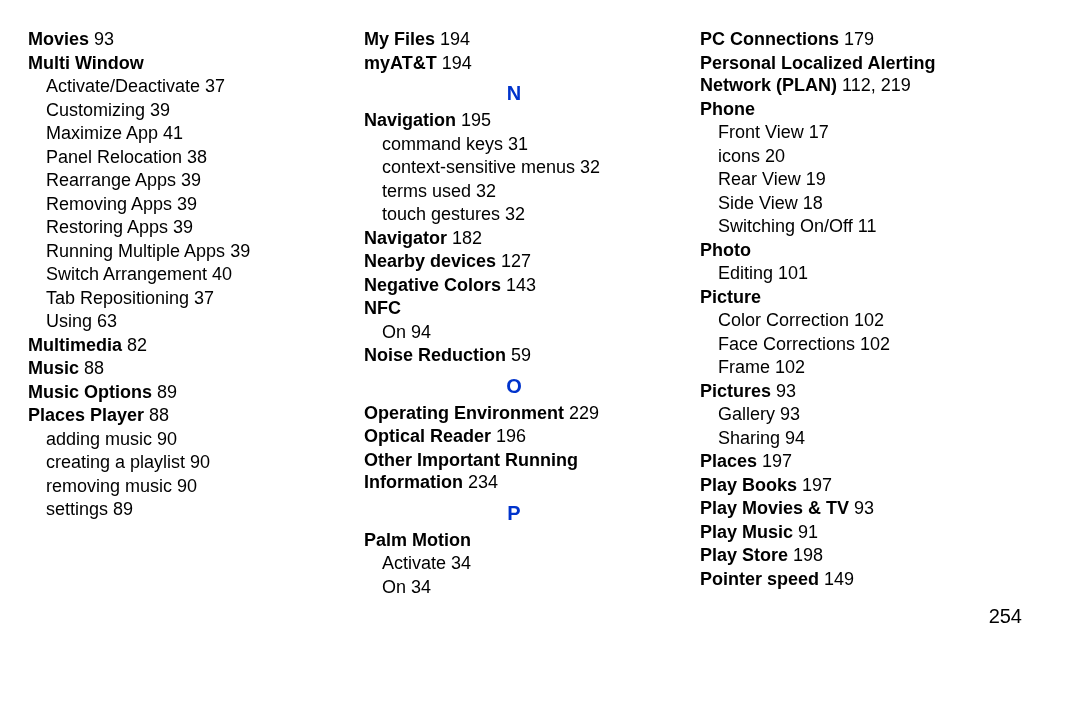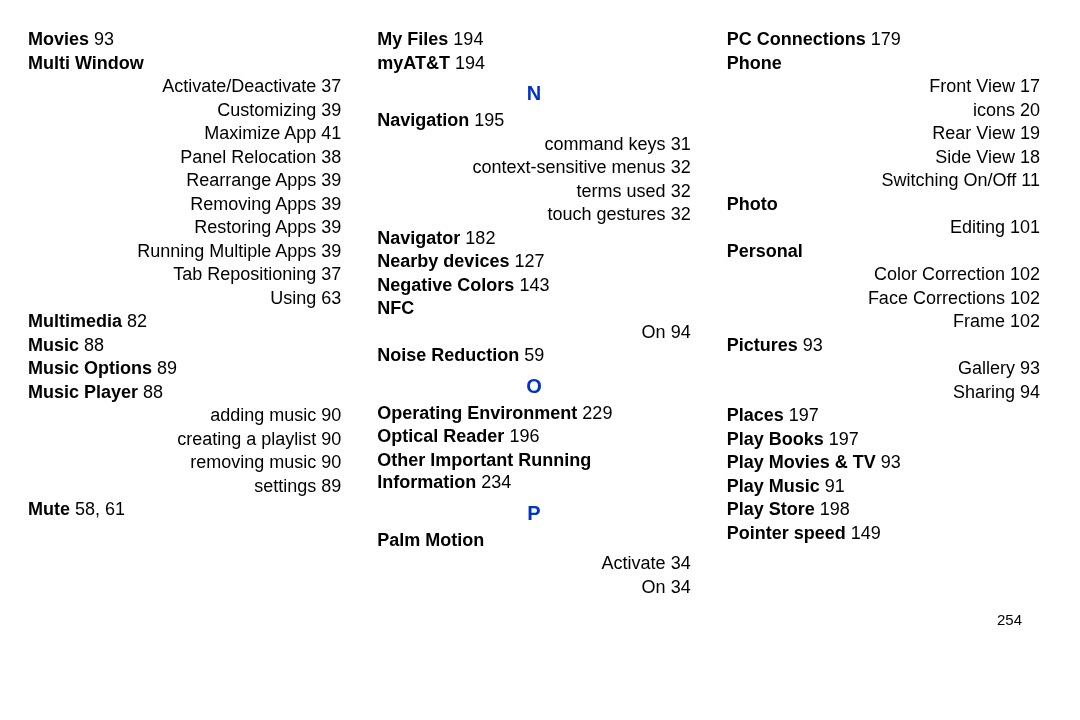--- a/index.html
+++ b/index.html
@@ -10,84 +10,83 @@
     height: 720px;
     font-family: Arial, Helvetica, sans-serif;
     color: #000;
     font-size: 18px;
   }
   .page {
     position: relative;
     width: 1080px;
     height: 648px;
     box-sizing: border-box;
-    padding: 28px 40px 28px 28px;
+    padding: 28px 80px 28px 28px;
   }
   .columns {
     display: flex;
     flex-direction: row;
     gap: 36px;
     height: 640px;
   }
   .col {
     width: 320px;
     display: flex;
     flex-direction: column;
     line-height: 1.25;
   }
   .entry {
     margin-bottom: 1px;
   }
   .entry .label.bold { font-weight: bold; }
   .entry .pages { font-weight: normal; }
   .sub {
     padding-left: 18px;
-    text-align: right;
   }
   .letter {
     color: #0033cc;
     font-weight: bold;
     font-size: 20px;
     text-align: center;
     margin: 6px 0 3px;
   }
   .page-number {
     position: absolute;
     right: 58px;
     bottom: 20px;
-    font-size: 15px;
+    font-size: 20px;
   }
 </style>
 </head>
 <body>
 
 <div class="page">
   <div class="columns" id="columns-root">
       <div class="col">
         <div class="entry"><span class="label bold">Movies</span><span class="pages"> 93</span></div>
         <div class="entry"><span class="label bold">Multi Window</span></div>
         <div class="entry sub"><span class="label">Activate/Deactivate</span><span class="pages"> 37</span></div>
         <div class="entry sub"><span class="label">Customizing</span><span class="pages"> 39</span></div>
         <div class="entry sub"><span class="label">Maximize App</span><span class="pages"> 41</span></div>
         <div class="entry sub"><span class="label">Panel Relocation</span><span class="pages"> 38</span></div>
         <div class="entry sub"><span class="label">Rearrange Apps</span><span class="pages"> 39</span></div>
         <div class="entry sub"><span class="label">Removing Apps</span><span class="pages"> 39</span></div>
         <div class="entry sub"><span class="label">Restoring Apps</span><span class="pages"> 39</span></div>
         <div class="entry sub"><span class="label">Running Multiple Apps</span><span class="pages"> 39</span></div>
+        <div class="entry sub"><span class="label">Switch Arrangement</span><span class="pages"> 40</span></div>
         <div class="entry sub"><span class="label">Tab Repositioning</span><span class="pages"> 37</span></div>
         <div class="entry sub"><span class="label">Using</span><span class="pages"> 63</span></div>
         <div class="entry"><span class="label bold">Multimedia</span><span class="pages"> 82</span></div>
         <div class="entry"><span class="label bold">Music</span><span class="pages"> 88</span></div>
         <div class="entry"><span class="label bold">Music Options</span><span class="pages"> 89</span></div>
-        <div class="entry"><span class="label bold">Music Player</span><span class="pages"> 88</span></div>
+        <div class="entry"><span class="label bold">Places Player</span><span class="pages"> 88</span></div>
         <div class="entry sub"><span class="label">adding music</span><span class="pages"> 90</span></div>
         <div class="entry sub"><span class="label">creating a playlist</span><span class="pages"> 90</span></div>
         <div class="entry sub"><span class="label">removing music</span><span class="pages"> 90</span></div>
         <div class="entry sub"><span class="label">settings</span><span class="pages"> 89</span></div>
-        <div class="entry"><span class="label bold">Mute</span><span class="pages"> 58, 61</span></div>
       </div>
       <div class="col">
         <div class="entry"><span class="label bold">My Files</span><span class="pages"> 194</span></div>
         <div class="entry"><span class="label bold">myAT&amp;T</span><span class="pages"> 194</span></div>
         <div class="letter">N</div>
         <div class="entry"><span class="label bold">Navigation</span><span class="pages"> 195</span></div>
         <div class="entry sub"><span class="label">command keys</span><span class="pages"> 31</span></div>
         <div class="entry sub"><span class="label">context-sensitive menus</span><span class="pages"> 32</span></div>
         <div class="entry sub"><span class="label">terms used</span><span class="pages"> 32</span></div>
         <div class="entry sub"><span class="label">touch gestures</span><span class="pages"> 32</span></div>
@@ -101,29 +100,30 @@
         <div class="entry"><span class="label bold">Operating Environment</span><span class="pages"> 229</span></div>
         <div class="entry"><span class="label bold">Optical Reader</span><span class="pages"> 196</span></div>
         <div class="entry"><span class="label bold">Other Important Running Information</span><span class="pages"> 234</span></div>
         <div class="letter">P</div>
         <div class="entry"><span class="label bold">Palm Motion</span></div>
         <div class="entry sub"><span class="label">Activate</span><span class="pages"> 34</span></div>
         <div class="entry sub"><span class="label">On</span><span class="pages"> 34</span></div>
       </div>
       <div class="col">
         <div class="entry"><span class="label bold">PC Connections</span><span class="pages"> 179</span></div>
+        <div class="entry"><span class="label bold">Personal Localized Alerting Network (PLAN)</span><span class="pages"> 112, 219</span></div>
         <div class="entry"><span class="label bold">Phone</span></div>
         <div class="entry sub"><span class="label">Front View</span><span class="pages"> 17</span></div>
         <div class="entry sub"><span class="label">icons</span><span class="pages"> 20</span></div>
         <div class="entry sub"><span class="label">Rear View</span><span class="pages"> 19</span></div>
         <div class="entry sub"><span class="label">Side View</span><span class="pages"> 18</span></div>
         <div class="entry sub"><span class="label">Switching On/Off</span><span class="pages"> 11</span></div>
         <div class="entry"><span class="label bold">Photo</span></div>
         <div class="entry sub"><span class="label">Editing</span><span class="pages"> 101</span></div>
-        <div class="entry"><span class="label bold">Personal</span></div>
+        <div class="entry"><span class="label bold">Picture</span></div>
         <div class="entry sub"><span class="label">Color Correction</span><span class="pages"> 102</span></div>
         <div class="entry sub"><span class="label">Face Corrections</span><span class="pages"> 102</span></div>
         <div class="entry sub"><span class="label">Frame</span><span class="pages"> 102</span></div>
         <div class="entry"><span class="label bold">Pictures</span><span class="pages"> 93</span></div>
         <div class="entry sub"><span class="label">Gallery</span><span class="pages"> 93</span></div>
         <div class="entry sub"><span class="label">Sharing</span><span class="pages"> 94</span></div>
         <div class="entry"><span class="label bold">Places</span><span class="pages"> 197</span></div>
         <div class="entry"><span class="label bold">Play Books</span><span class="pages"> 197</span></div>
         <div class="entry"><span class="label bold">Play Movies &amp; TV</span><span class="pages"> 93</span></div>
         <div class="entry"><span class="label bold">Play Music</span><span class="pages"> 91</span></div>

